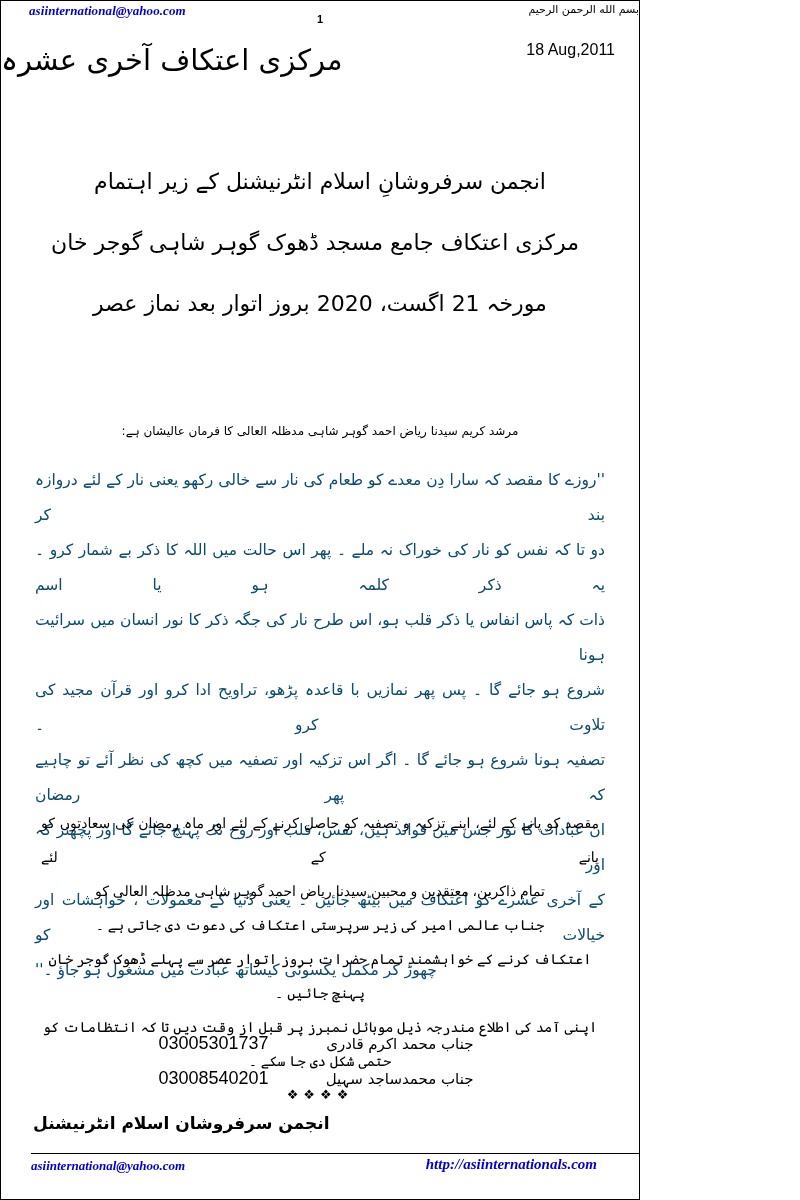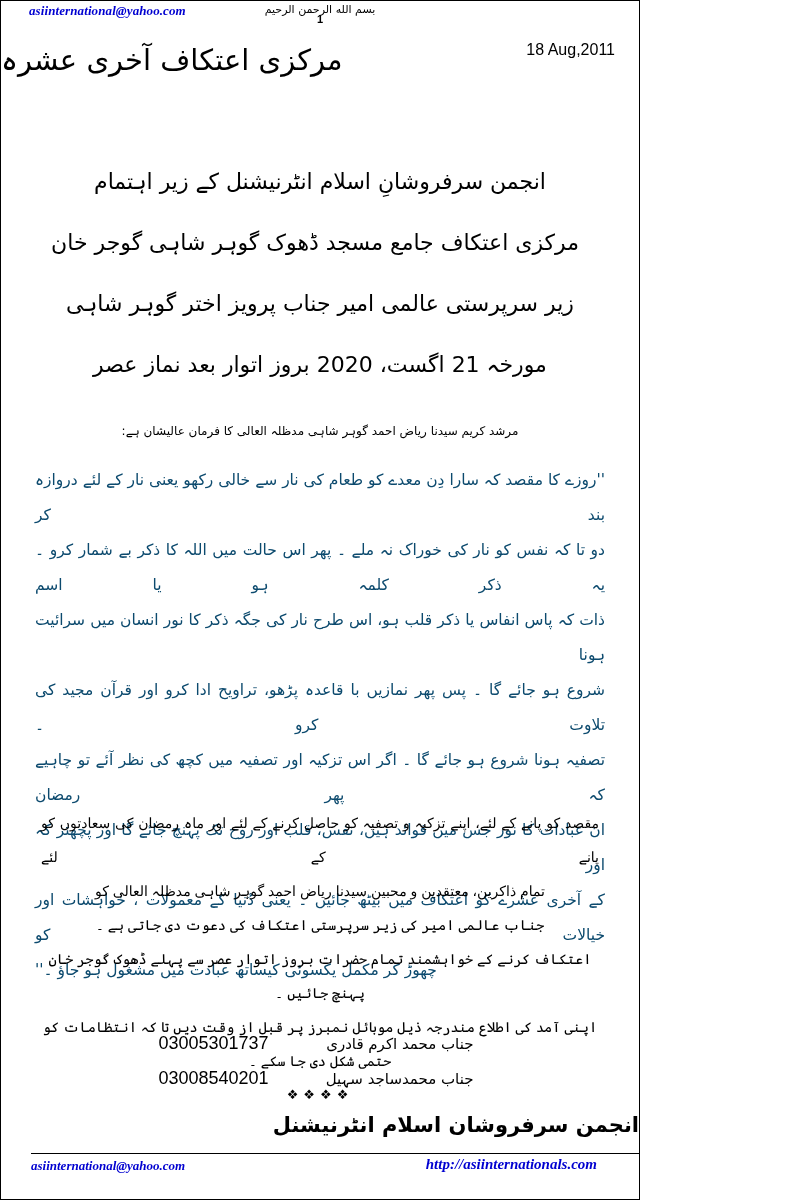--- a/index.html
+++ b/index.html
@@ -31,21 +31,20 @@
     color: #0000d0;
     letter-spacing: 0.1px;
     white-space: nowrap;
   }
 
   .bismillah {
     position: absolute;
     left: 0;
     right: 0;
     top: 2px;
-    text-align: center;
     font-family: "DejaVu Sans", sans-serif;
     font-size: 11px;
     color: #000000;
     direction: rtl;
   }
 
   .page-number {
     position: absolute;
     left: 0;
     right: 0;
@@ -206,26 +205,27 @@
     letter-spacing: 5px;
     color: #000000;
   }
 
   
   .org-footer {
     position: absolute;
     left: 0;
     right: 0;
     top: 1112px;
-    text-align: right;
-    direction: rtl;
-    font-family: "DejaVu Sans", sans-serif;
-    font-weight: bold;
-    font-size: 21px;
-    color: #000000;
+    text-align: left;
+    direction: rtl;
+    font-family: "DejaVu Sans", sans-serif;
+    font-weight: bold;
+    font-size: 17px;
+    color: #000000;
+    padding-left: 32px;
   }
 
   .footer-rule {
     position: absolute;
     left: 30px;
     width: 730px;
     top: 1152px;
     height: 0;
     border-top: 1.5px solid #000000;
   }
@@ -261,21 +261,20 @@
 
   <div class="hdr-email">asiinternational@yahoo.com</div>
   <div class="bismillah">بسم الله الرحمن الرحيم</div>
   <div class="page-number">1</div>
   <div class="doc-date">18 Aug,2011</div>
   <div class="doc-title">مرکزی اعتکاف آخری عشرہ</div>
 
   <div class="announce">
     <div class="line">انجمن سرفروشانِ اسلام انٹرنیشنل کے زیر اہتمام</div>
     <div class="line">مرکزی اعتکاف جامع مسجد ڈھوک گوہر شاہی گوجر خان</div>
-    <div class="line">زیر سرپرستی عالمی امیر جناب پرویز اختر گوہر شاہی</div>
     <div class="line">مورخہ 21 اگست، 2020 بروز اتوار بعد نماز عصر</div>
   </div>
 
   <div class="quote-intro">مرشد کریم سیدنا ریاض احمد گوہر شاہی مدظلہ العالی کا فرمان عالیشان ہے:</div>
 
   <div class="quote-body">
     <span class="qline">''روزے کا مقصد کہ سارا دِن معدے کو طعام کی نار سے خالی رکھو یعنی نار کے لئے دروازہ بند کر</span>
     <span class="qline">دو تا کہ نفس کو نار کی خوراک نہ ملے ۔ پھر اس حالت میں اللہ کا ذکر بے شمار کرو ۔ یہ ذکر کلمہ ہو یا اسم</span>
     <span class="qline">ذات کہ پاس انفاس یا ذکر قلب ہو، اس طرح نار کی جگہ ذکر کا نور انسان میں سرائیت ہونا</span>
     <span class="qline">شروع ہو جائے گا ۔ پس پھر نمازیں با قاعدہ پڑھو، تراویح ادا کرو اور قرآن مجید کی تلاوت کرو ۔</span>

